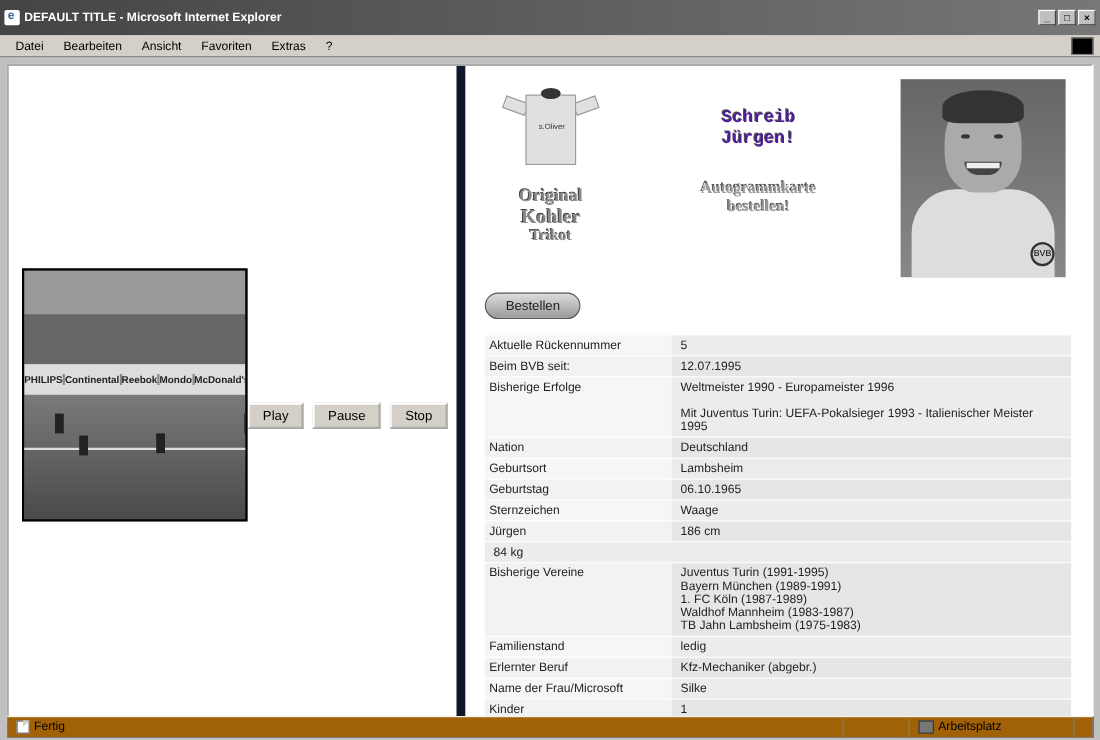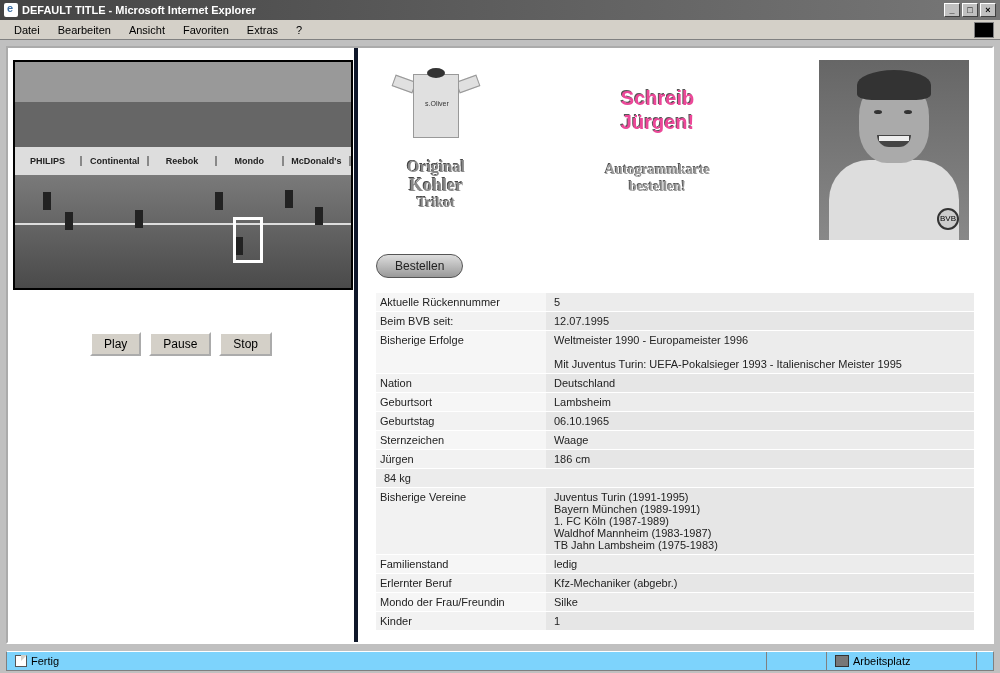--- a/index.html
+++ b/index.html
@@ -8,21 +8,21 @@
     font-size: 11px;
     background: #c0c0c0;
     width: 1000px;
     height: 673px;
     overflow: hidden;
   }
   
   .titlebar {
     background: linear-gradient(to right, #444, #777);
     color: #fff;
-    height: 20px;
+    height: 32px;
     display: flex;
     align-items: center;
     padding: 0 4px;
     font-weight: bold;
   }
   .titlebar .ie-icon {
     width: 14px; height: 14px;
     background: #fff;
     border-radius: 2px;
     margin-right: 4px;
@@ -74,25 +74,25 @@
   
   .content {
     background: #fff;
     margin: 6px;
     border: 2px inset #fff;
     height: 598px;
     display:flex;
     position:relative;
   }
   .left-pane {
-    width: 350px;
-    border-right: 4px solid #0f172a;
+    width: 415px;
+    border-right: 8px solid #0f172a;
     padding: 8px;
     display:flex;
-    flex-direction:column;
+    flex-direction:row;
     align-items:center;
   }
   .video-frame {
     width: 340px; height: 230px;
     border: 2px solid #000;
     background: #555;
     position:relative;
     overflow:hidden;
     margin-top:4px;
     margin-left:4px;
@@ -163,23 +163,23 @@
   .fancy-text .l3{font-size:14px;}
   .col2 { flex:1; text-align:center; padding-top:6px;}
   .player-name {
     font-family: Georgia, serif;
     font-size:22px;
     font-weight:bold;
     color:#333;
   }
   .schreib {
     margin-top:20px;
-    font-family: Liberation Sans, sans-serif;
-    font-size:20px; font-weight:bold;
-    color:#ec4899; text-shadow:1px 1px #fff, -1px -1px #555;
+    font-family: Liberation Mono, monospace;
+    font-size:16px; font-weight:bold;
+    color:#4c1d95; text-shadow:1px 1px #fff, -1px -1px #555;
     line-height:1.2;
   }
   .autogramm {
     margin-top:28px;
     font-family: Georgia, serif;
     font-size:14px; font-weight:bold;
     color:#999; text-shadow:1px 1px #fff, -1px -1px #555;
     line-height:1.2;
   }
   .col3 { width:155px; }
@@ -220,21 +220,21 @@
   .info-row .lbl { width:170px; padding:3px 4px; background:#f2f2f2; }
   .info-row .val { flex:1; padding:3px 8px; background:#e6e6e6; white-space:pre-line;}
   .info-row:nth-child(odd) .lbl{background:#f6f6f6;}
   .info-row:nth-child(odd) .val{background:#ececec;}
 
   
   .statusbar {
     position:absolute;
     left:6px; right:6px; bottom:2px;
     height:20px;
-    background:#7dd3fc;
+    background:#a16207;
     border:1px solid #808080;
     border-top-color:#fff;
     display:flex;
     align-items:center;
     font-size:11px;
   }
   .statusbar .sec { border-right:1px solid #808080; height:100%; display:flex; align-items:center; padding:0 8px;}
   .statusbar .sec.main{flex:1;}
   .statusbar .doc-icon{width:12px;height:12px;background:#fff;border:1px solid #555;margin-right:4px;position:relative;}
   .statusbar .doc-icon::after{content:"";position:absolute;right:-1px;top:-1px;border:3px solid transparent;border-left-color:#d4d0c8;border-top-color:#d4d0c8;}
@@ -388,21 +388,21 @@
         </div>
         <div class="info-row">
           <div class="lbl">Familienstand</div>
           <div class="val">ledig</div>
         </div>
         <div class="info-row">
           <div class="lbl">Erlernter Beruf</div>
           <div class="val">Kfz-Mechaniker (abgebr.)</div>
         </div>
         <div class="info-row">
-          <div class="lbl">Mondo der Frau/Freundin</div>
+          <div class="lbl">Name der Frau/Microsoft</div>
           <div class="val">Silke</div>
         </div>
         <div class="info-row">
           <div class="lbl">Kinder</div>
           <div class="val">1</div>
         </div>
       </div>
   </div>
 </div>
 

